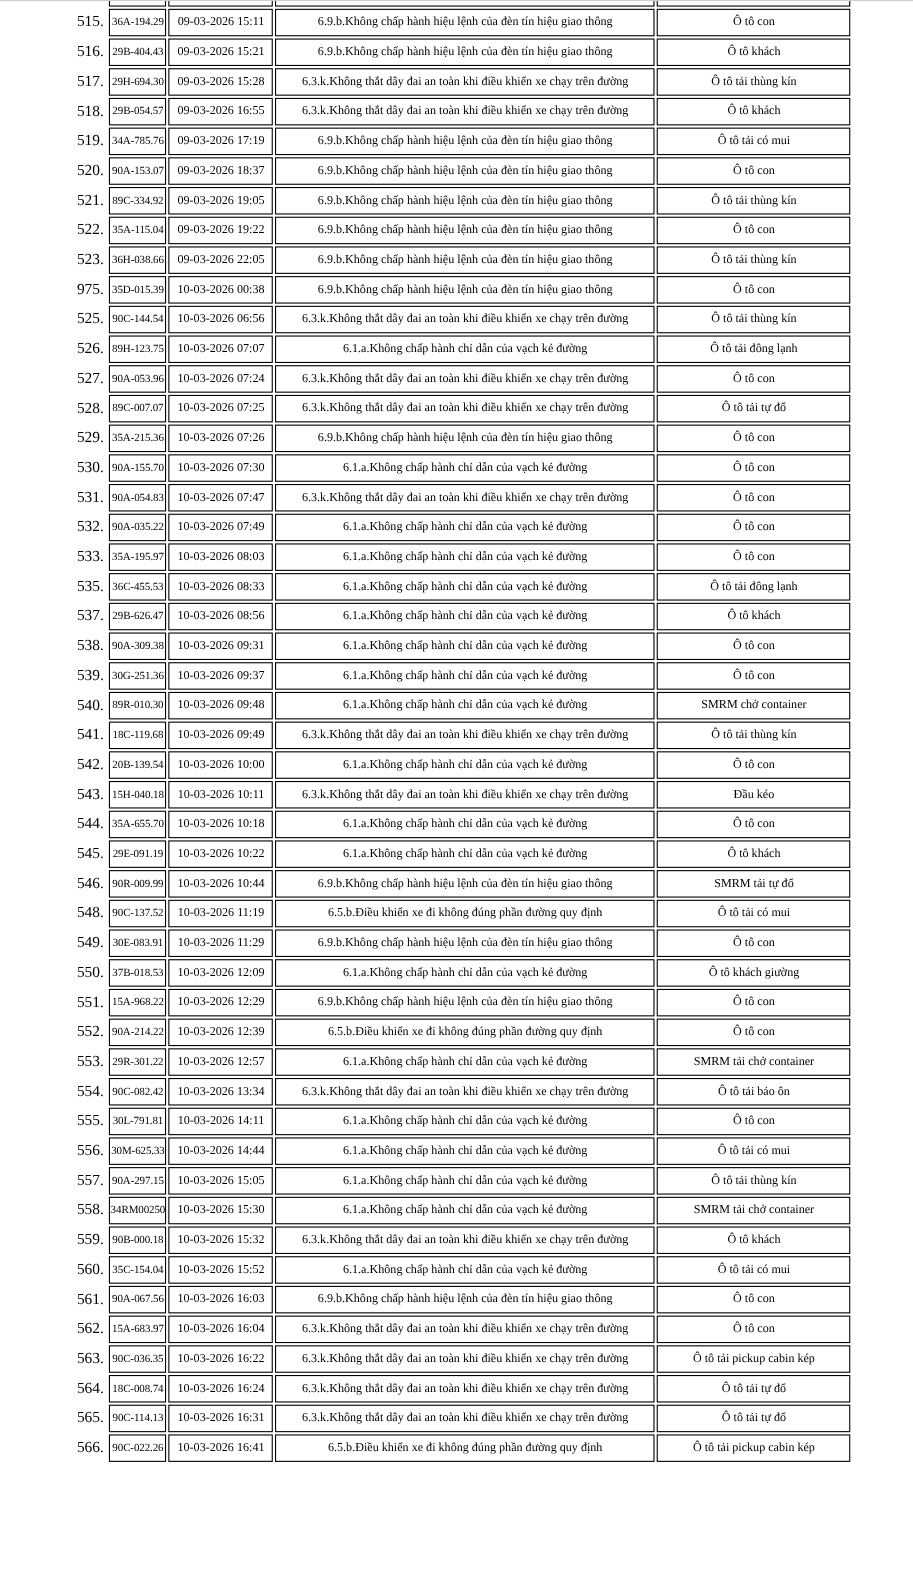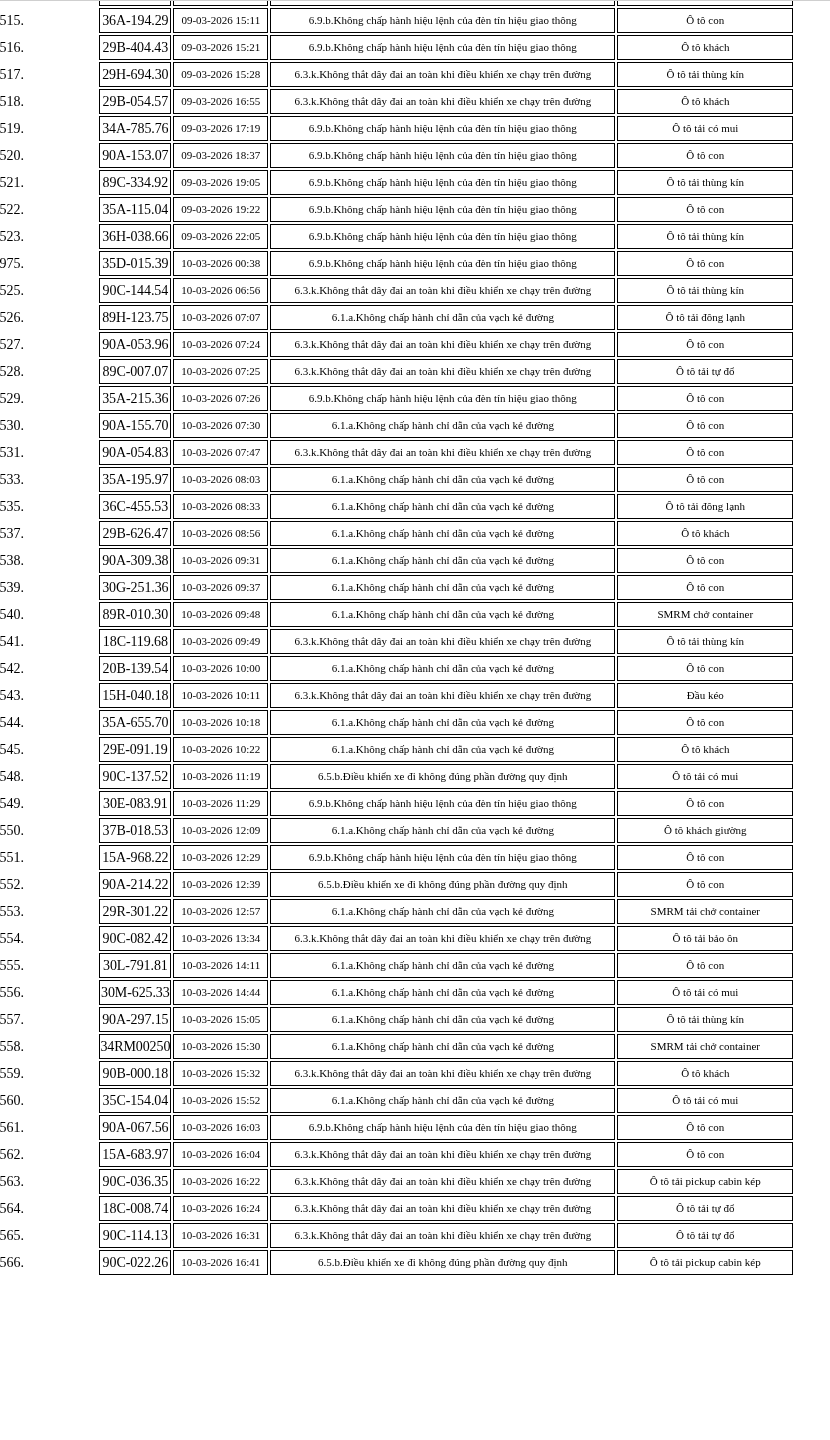--- a/index.html
+++ b/index.html
@@ -52,26 +52,26 @@
     padding: 0;
     text-align: center;
     vertical-align: middle;
     font-size: 11px;
     line-height: 23px;
     white-space: nowrap;
     overflow: hidden;
   }
   td.no {
     border: none;
-    text-align: left;
+    text-align: right;
     padding-right: 3px;
     font-size: 14px;
   }
   td.plate {
-    font-size: 14px;
+    font-size: 10px;
     letter-spacing: -0.1px;
   }
 </style>
 </head>
 <body>
 
 <div class="page">
   <div class="crop-top-edge"></div>
 
   <table class="violations">
@@ -205,20 +205,27 @@
       <td>Ô tô con</td>
     </tr>
         <tr>
       <td class="no">531.</td>
       <td class="plate">90A-054.83</td>
       <td>10-03-2026 07:47</td>
       <td>6.3.k.Không thắt dây đai an toàn khi điều khiển xe chạy trên đường</td>
       <td>Ô tô con</td>
     </tr>
         <tr>
+      <td class="no">532.</td>
+      <td class="plate">90A-035.22</td>
+      <td>10-03-2026 07:49</td>
+      <td>6.1.a.Không chấp hành chỉ dẫn của vạch kẻ đường</td>
+      <td>Ô tô con</td>
+    </tr>
+        <tr>
       <td class="no">533.</td>
       <td class="plate">35A-195.97</td>
       <td>10-03-2026 08:03</td>
       <td>6.1.a.Không chấp hành chỉ dẫn của vạch kẻ đường</td>
       <td>Ô tô con</td>
     </tr>
         <tr>
       <td class="no">535.</td>
       <td class="plate">36C-455.53</td>
       <td>10-03-2026 08:33</td>
@@ -280,20 +287,27 @@
       <td>10-03-2026 10:18</td>
       <td>6.1.a.Không chấp hành chỉ dẫn của vạch kẻ đường</td>
       <td>Ô tô con</td>
     </tr>
         <tr>
       <td class="no">545.</td>
       <td class="plate">29E-091.19</td>
       <td>10-03-2026 10:22</td>
       <td>6.1.a.Không chấp hành chỉ dẫn của vạch kẻ đường</td>
       <td>Ô tô khách</td>
+    </tr>
+        <tr>
+      <td class="no">546.</td>
+      <td class="plate">90R-009.99</td>
+      <td>10-03-2026 10:44</td>
+      <td>6.9.b.Không chấp hành hiệu lệnh của đèn tín hiệu giao thông</td>
+      <td>SMRM tải tự đổ</td>
     </tr>
         <tr>
       <td class="no">548.</td>
       <td class="plate">90C-137.52</td>
       <td>10-03-2026 11:19</td>
       <td>6.5.b.Điều khiển xe đi không đúng phần đường quy định</td>
       <td>Ô tô tải có mui</td>
     </tr>
         <tr>
       <td class="no">549.</td>

